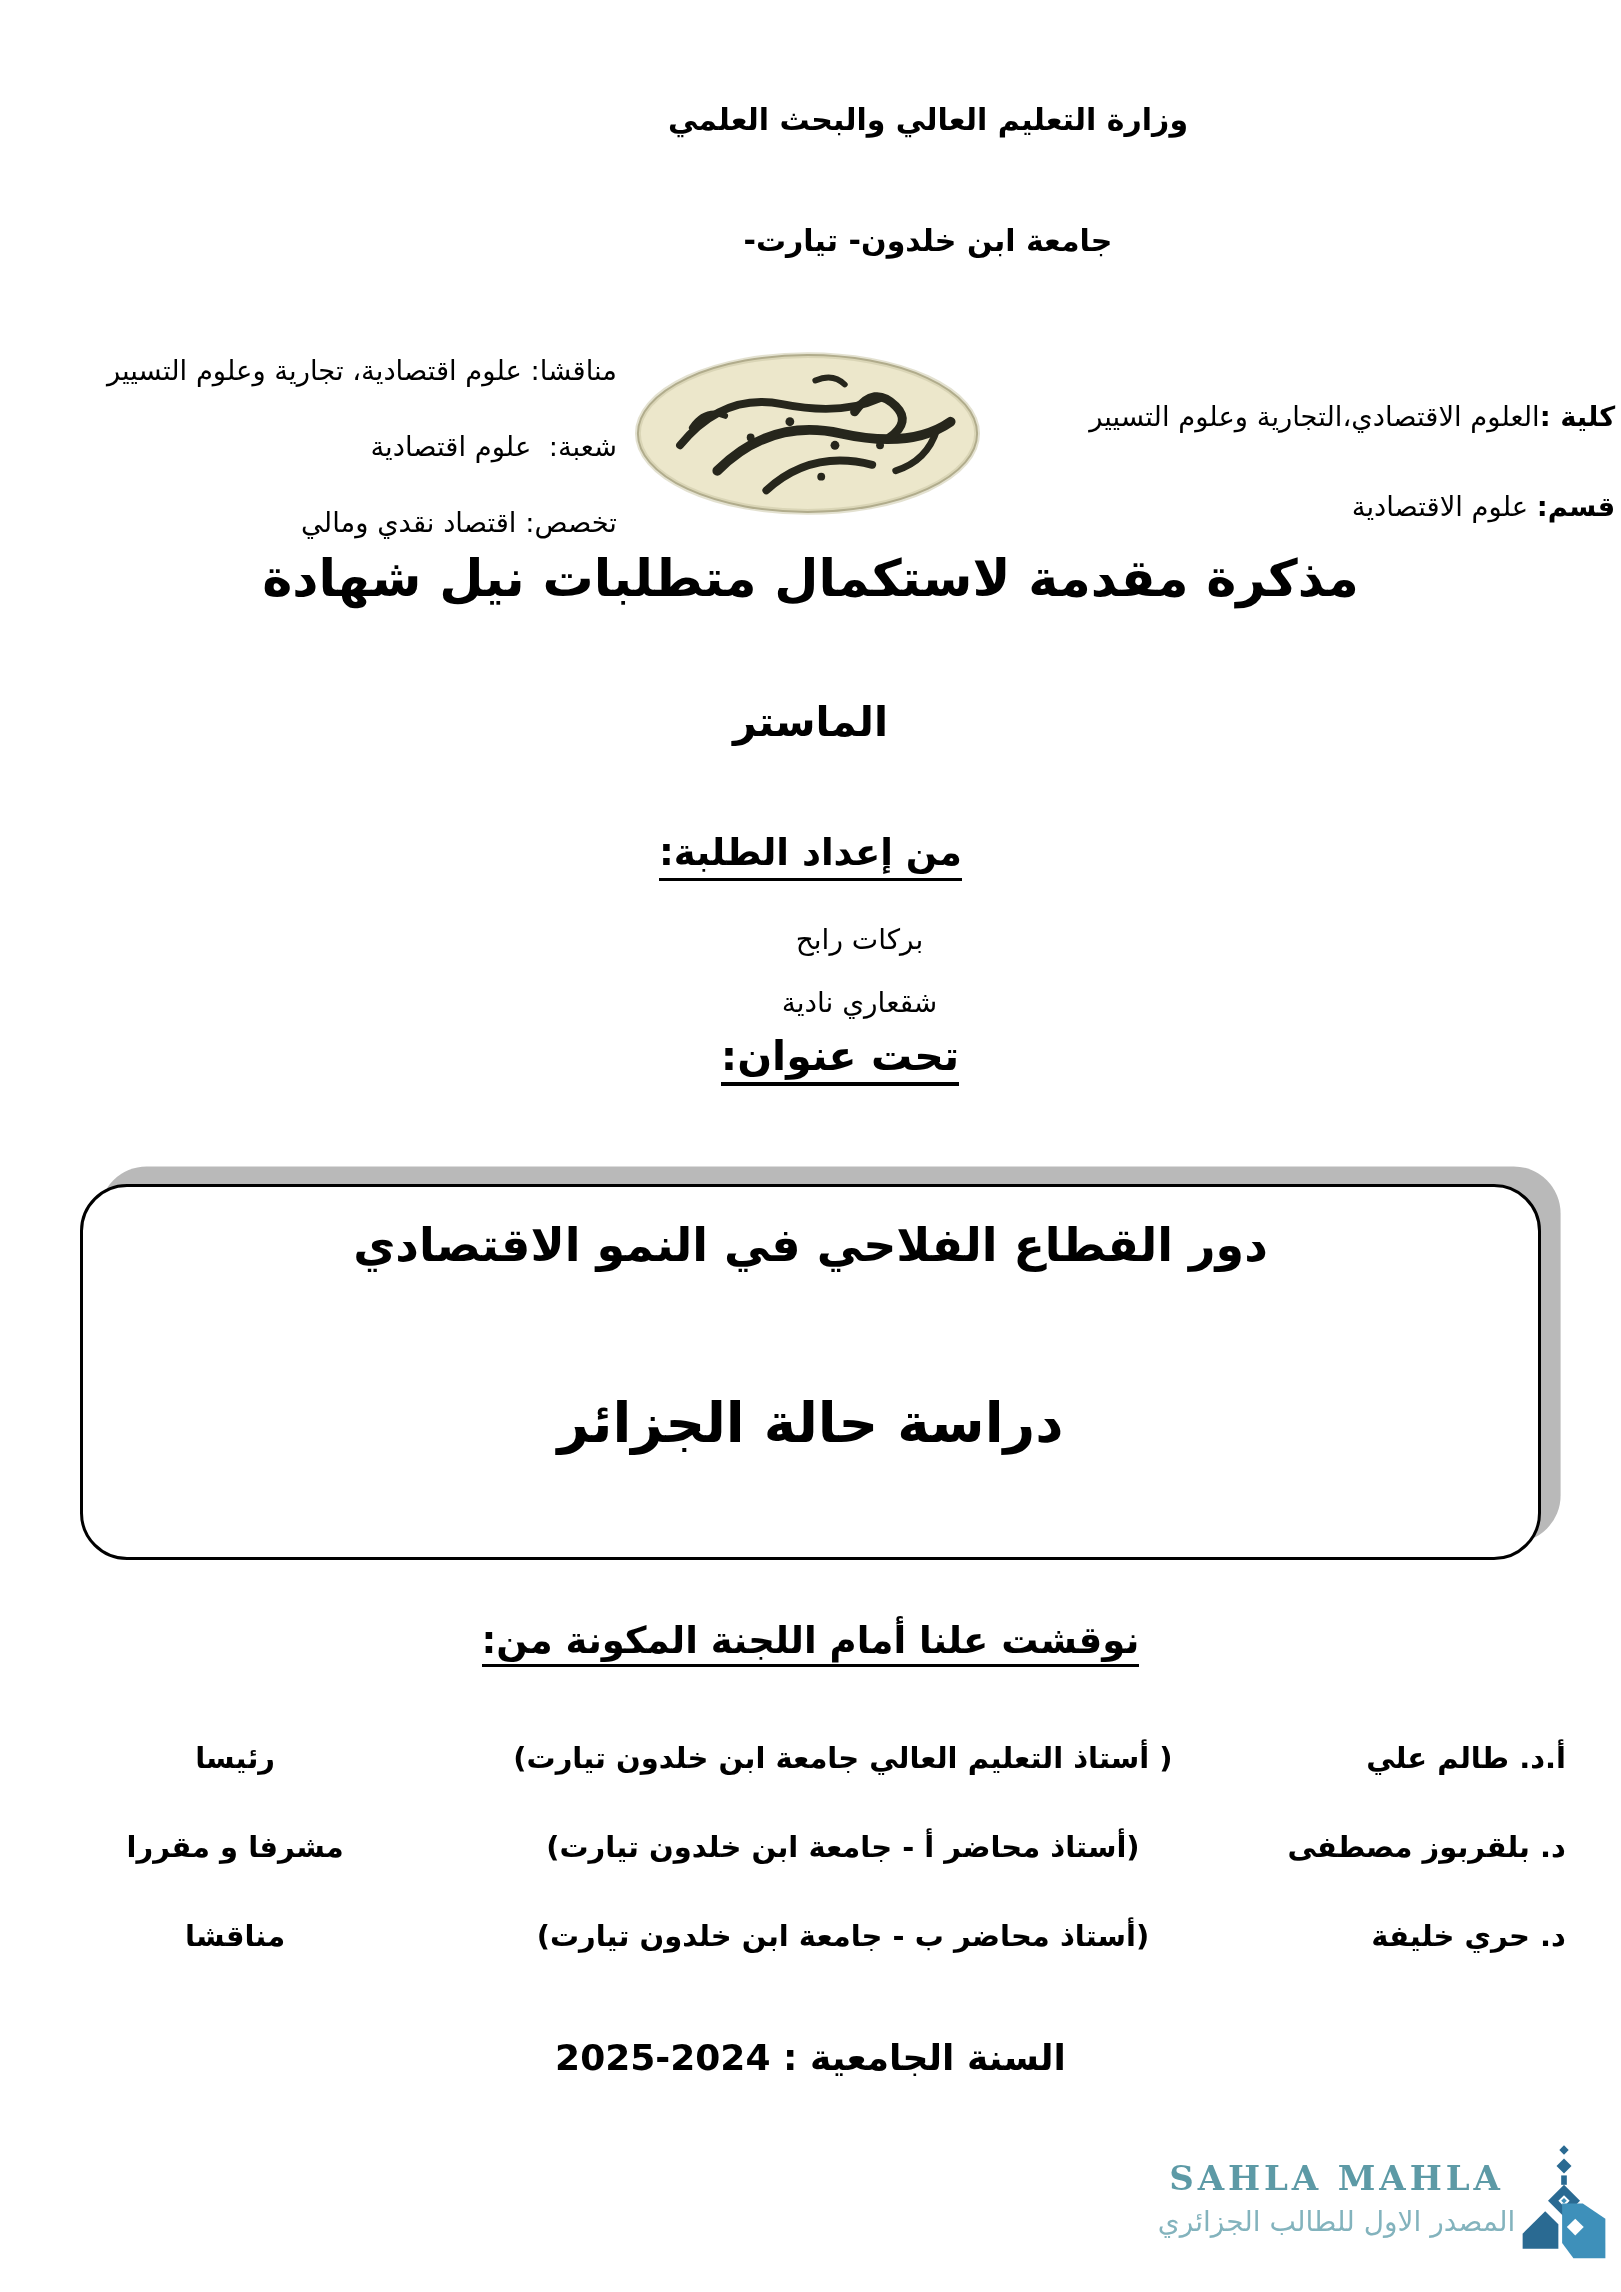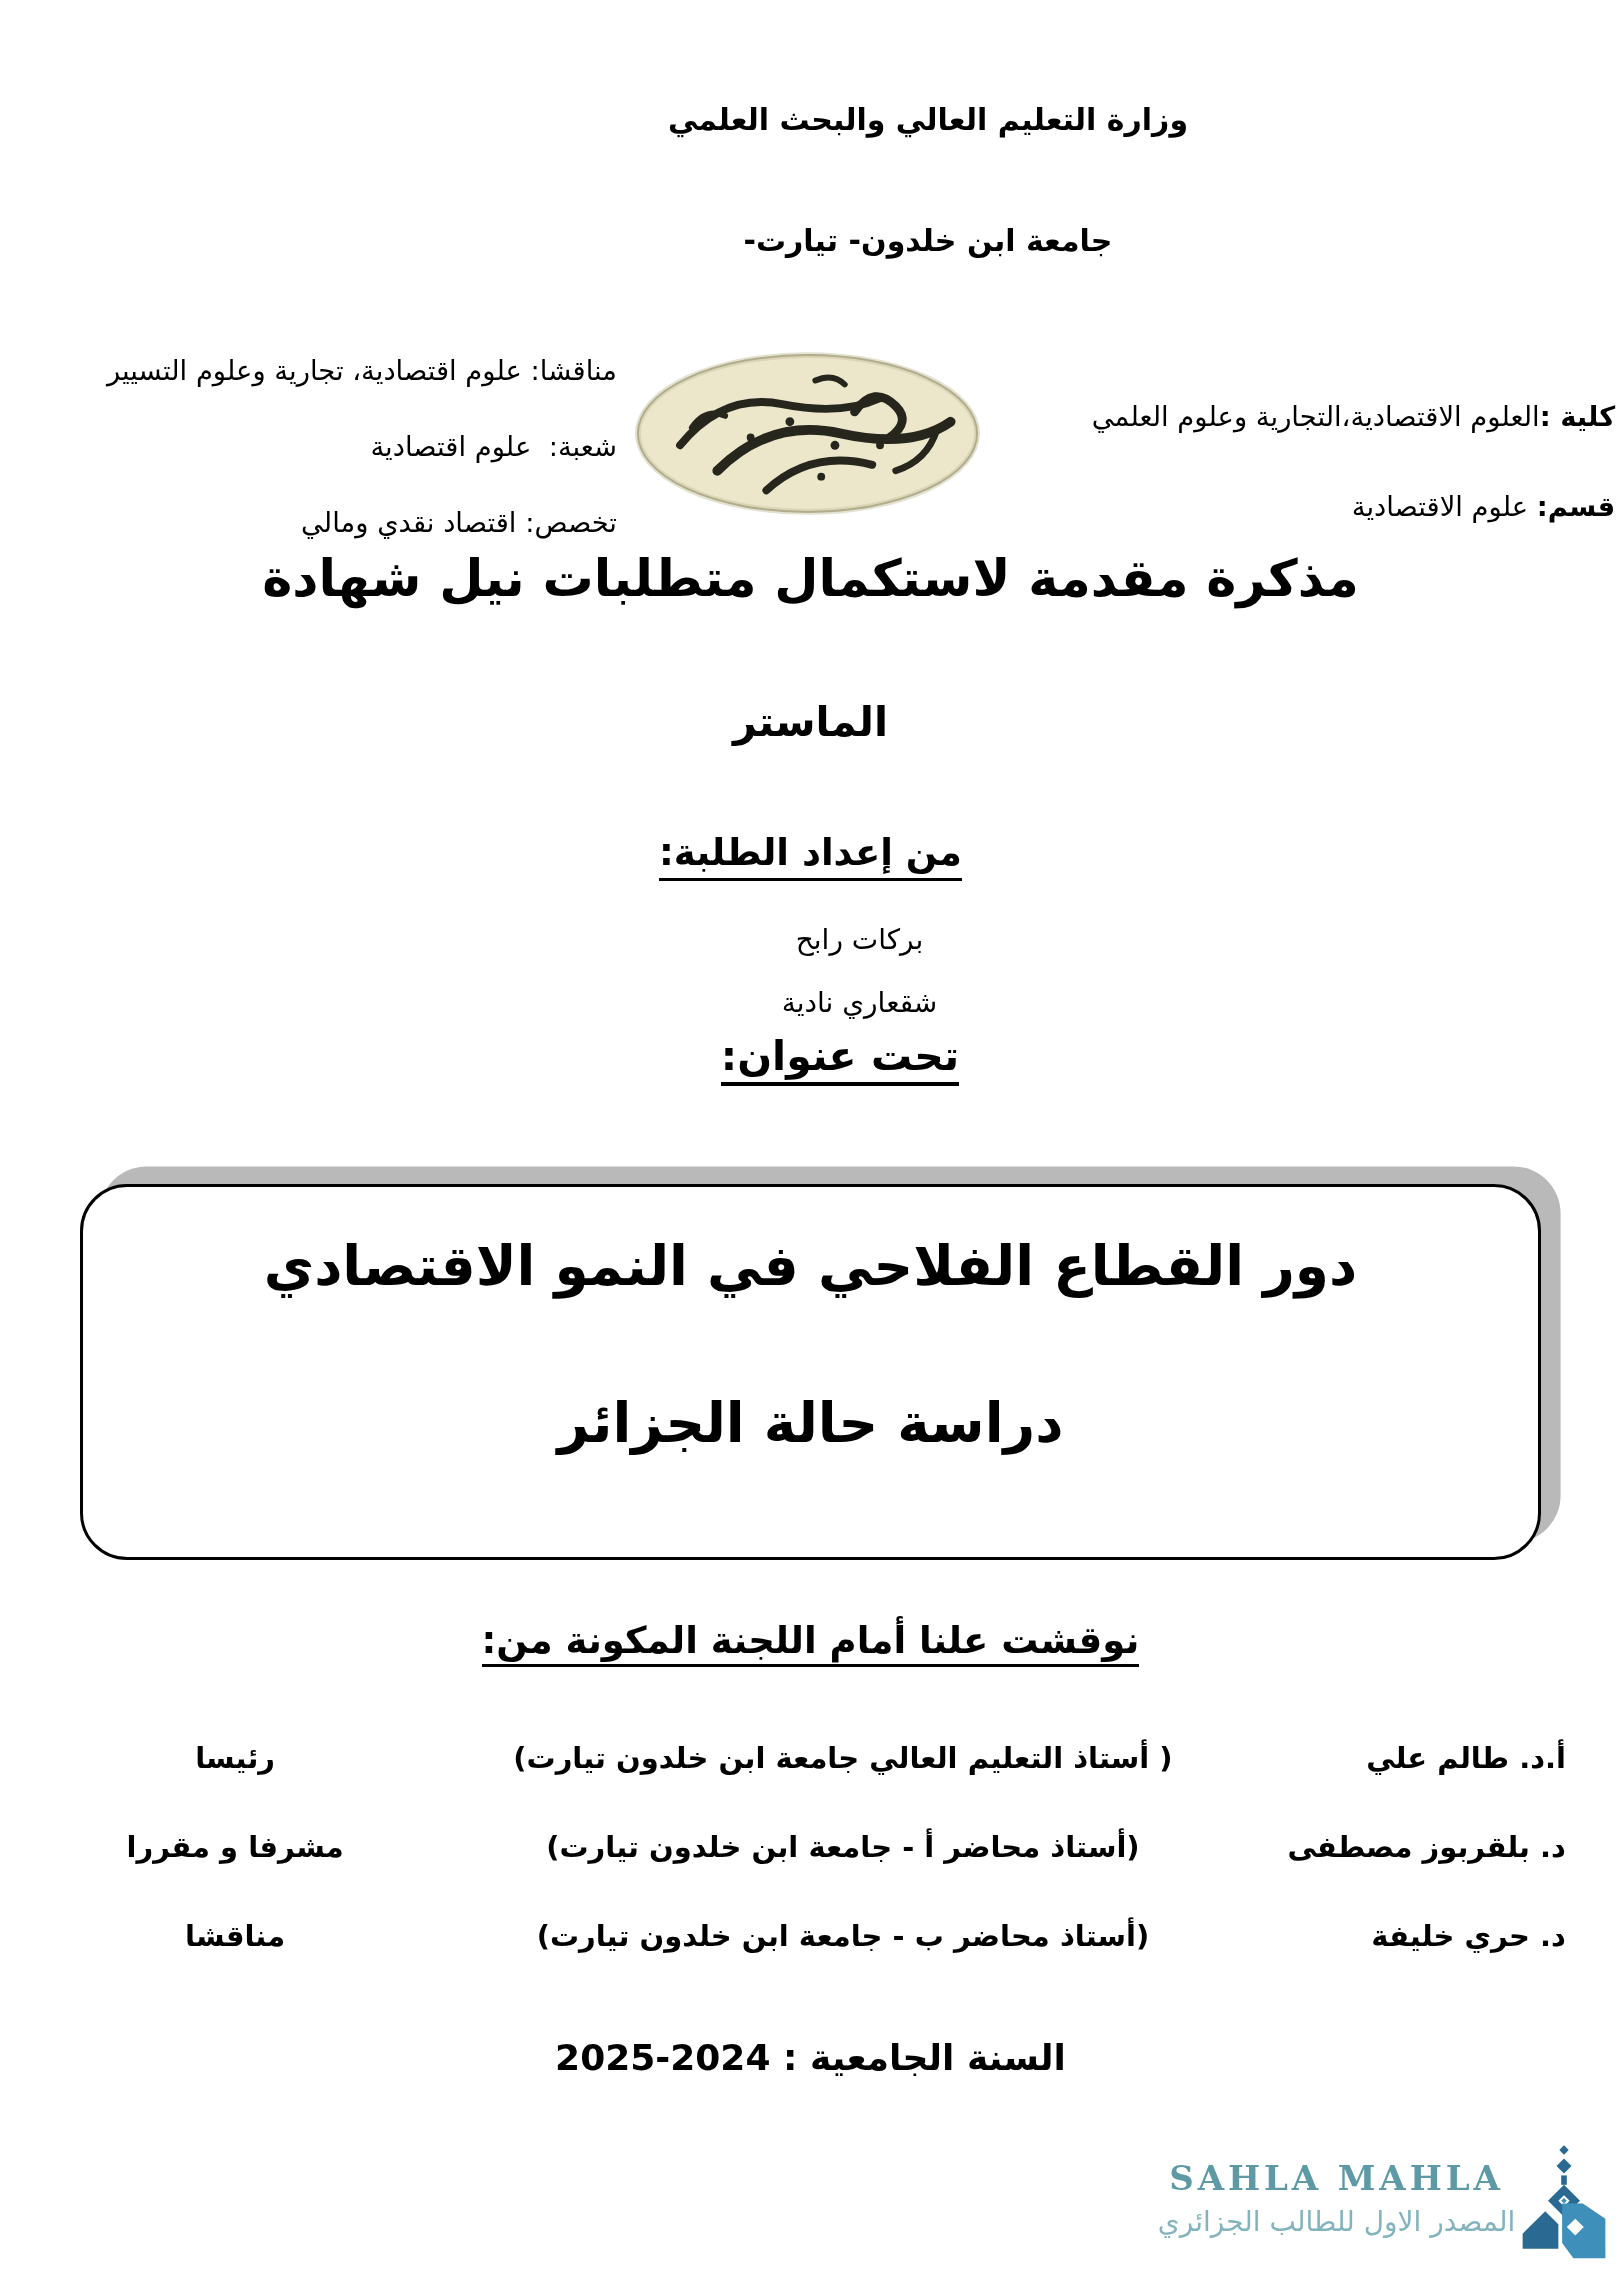--- a/index.html
+++ b/index.html
@@ -65,22 +65,22 @@
     display:inline-block;font-size:41px;font-weight:bold;
     border-bottom:4.9px solid #000;padding-bottom:2px;
   }
   
   .title-box{
     position:absolute;top:1184px;right:80px;left:80px;height:370px;
     background:#fff;border:3.9px solid #000;border-radius:47px;
     box-shadow:19.6px -17.6px 0 0 #b9b9b9;
   }
   .box-line1{
-    position:absolute;top:47px;right:0;left:0;
-    text-align:center;font-size:55px;font-weight:bold;
+    position:absolute;top:31px;right:0;left:0;
+    text-align:center;font-size:46px;font-weight:bold;
   }
   .box-line2{
     position:absolute;top:204px;right:0;left:0;
     text-align:center;font-size:55px;font-weight:bold;
   }
   
   .committee-heading{
     position:absolute;top:1619px;right:0;left:0;text-align:center;
   }
   .committee-heading span{
@@ -124,21 +124,21 @@
 
 <div class="page">
 
   <div class="ministry">وزارة التعليم العالي والبحث العلمي</div>
   <div class="university">جامعة ابن خلدون- تيارت-</div>
 
   <div class="header-row">
 
     <div class="header-right">
       <div>
-        <span class="lbl">كلية :</span><span>العلوم الاقتصادية،التجارية وعلوم العلمي</span>
+        <span class="lbl">كلية :</span><span>العلوم الاقتصادي،التجارية وعلوم التسيير</span>
       </div>
       <div>
         <span class="lbl">قسم:</span> <span>علوم الاقتصادية</span>
       </div>
     </div>
 
     <div class="seal-wrap">
       <svg width="349" height="165" viewBox="0 0 356 168" xmlns="http://www.w3.org/2000/svg">
         <ellipse cx="178" cy="84" rx="173" ry="80" fill="#ece7cb" stroke="#9a9576" stroke-width="2"></ellipse>
         <ellipse cx="178" cy="84" rx="173" ry="80" fill="none" stroke="#c8c3a2" stroke-width="6" opacity="0.5"></ellipse>

